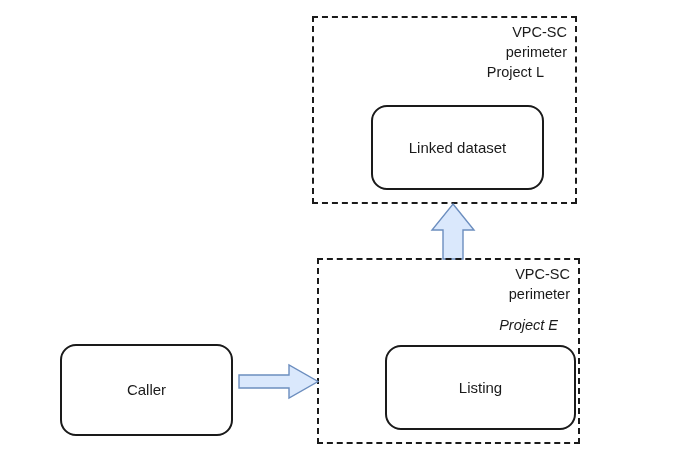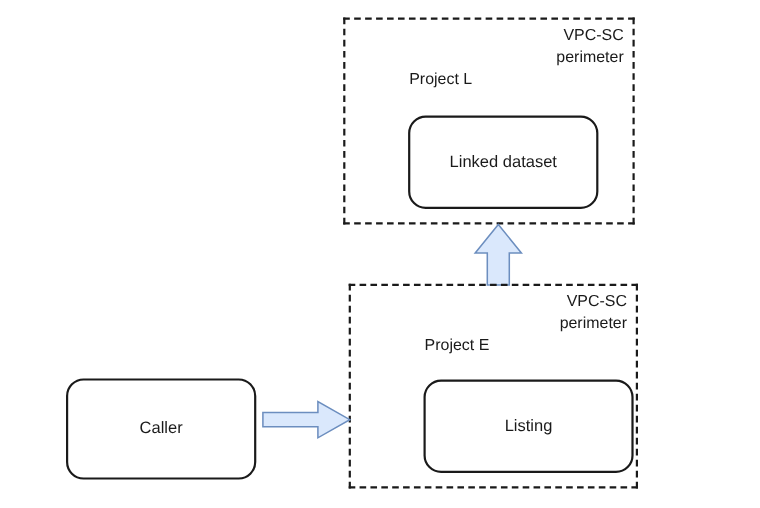--- a/index.html
+++ b/index.html
@@ -45,21 +45,21 @@
     position: absolute;
     font-size: 14.5px;
     color: #1a1a1a;
     line-height: 1.35;
     white-space: nowrap;
   }
   .caption.right {
     text-align: right;
   }
   .caption.center {
-    text-align: left;
+    text-align: right;
   }
   .arrow-svg {
     position: absolute;
     overflow: visible;
   }
   .arrow-shape {
     fill: #dae8fc;
     stroke: #6c8ebf;
     stroke-width: 1.4;
     stroke-linejoin: miter;
@@ -87,21 +87,21 @@
     <polygon class="arrow-shape" points="22,1 43,27 32,27 32,56 12,56 12,27 1,27"></polygon>
   </svg>
 
   <div class="perimeter" style="left:317px; top:258px; width:263px; height:186px;"></div>
 
   <div class="caption right" style="left:410px; top:265px; width:160px;">
     <div>VPC-SC</div>
     <div>perimeter</div>
   </div>
 
-  <div class="caption center" style="left:386px; top:305px; width:172px;">Project E</div>
+  <div class="caption center" style="left:386px; top:316px; width:172px;font-style:italic;">Project E</div>
 
   <div class="node-box" style="left:385px; top:345px; width:191px; height:85px;">
     <span class="node-label">Listing</span>
   </div>
 
 
   <div class="node-box" style="left:60px; top:344px; width:173px; height:92px;">
     <span class="node-label">Caller</span>
   </div>
 

